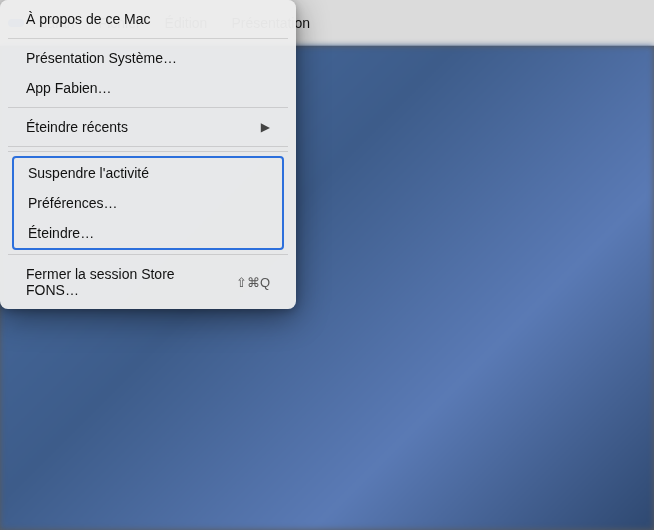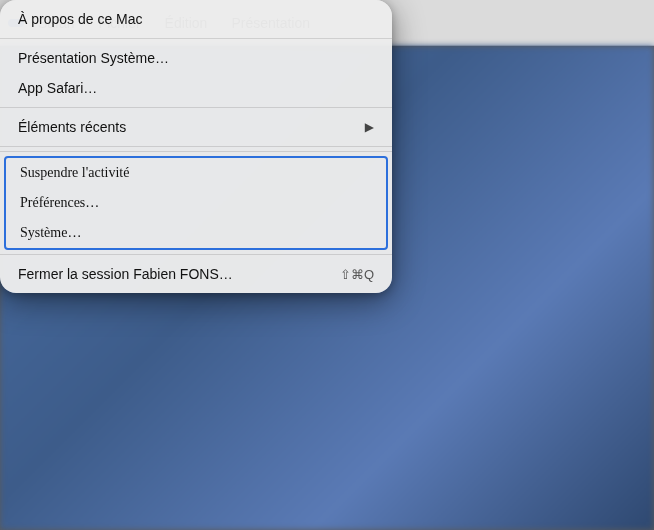--- a/index.html
+++ b/index.html
@@ -62,25 +62,25 @@
       left: 0;
       width: 100%;
       height: 100%;
       pointer-events: none;
     }
 
     .dropdown-menu {
       position: absolute;
       top: 0;
       left: 0;
-      width: 392px;
+      width: 296px;
       background: rgba(236, 236, 236, 0.97);
-      border-radius: 16px;
+      border-radius: 8px;
       box-shadow: 0 8px 32px rgba(0,0,0,0.45), 0 2px 8px rgba(0,0,0,0.25);
-      padding: 4px 0;
+      padding: 4px 8px;
       pointer-events: all;
       overflow: hidden;
     }
 
     .menu-item {
       display: flex;
       align-items: center;
       justify-content: space-between;
       padding: 7px 18px;
       cursor: pointer;
@@ -108,21 +108,20 @@
 
     
     .menu-group-highlighted {
       border: 2px solid #2c6fdc;
       border-radius: 4px;
       margin: 2px 4px;
     }
 
     .menu-group-highlighted .menu-item {
       padding: 7px 14px;
-      font-family: Liberation Serif, serif;
     }
   </style>
 </head>
 <body>
 
 <div class="menu-bar">
   <div class="menu-bar-item apple active">
     
   </div>
   <div class="menu-bar-item">Safari</div>
@@ -140,48 +139,48 @@
       <span>À propos de ce Mac</span>
     </div>
 
     <div class="menu-separator"></div>
 
     <div class="menu-item">
       <span>Présentation Système…</span>
     </div>
 
     <div class="menu-item">
-      <span>App Safari…</span>
+      <span>App Fabien…</span>
     </div>
 
     <div class="menu-separator"></div>
 
     <div class="menu-item">
-      <span>Éléments récents</span>
+      <span>Éteindre récents</span>
       <span class="arrow">▶</span>
     </div>
 
     <div class="menu-separator"></div>
 
 
     <div class="menu-separator"></div>
 
     <div class="menu-group-highlighted">
       <div class="menu-item">
         <span>Suspendre l'activité</span>
       </div>
       <div class="menu-item">
         <span>Préférences…</span>
       </div>
       <div class="menu-item">
-        <span>Système…</span>
+        <span>Éteindre…</span>
       </div>
     </div>
 
     <div class="menu-separator"></div>
 
     <div class="menu-item">
-      <span>Fermer la session Fabien FONS…</span>
+      <span>Fermer la session Store FONS…</span>
       <span class="shortcut">⇧⌘Q</span>
     </div>
 
   </div>
 </div>
 
 </body></html>

